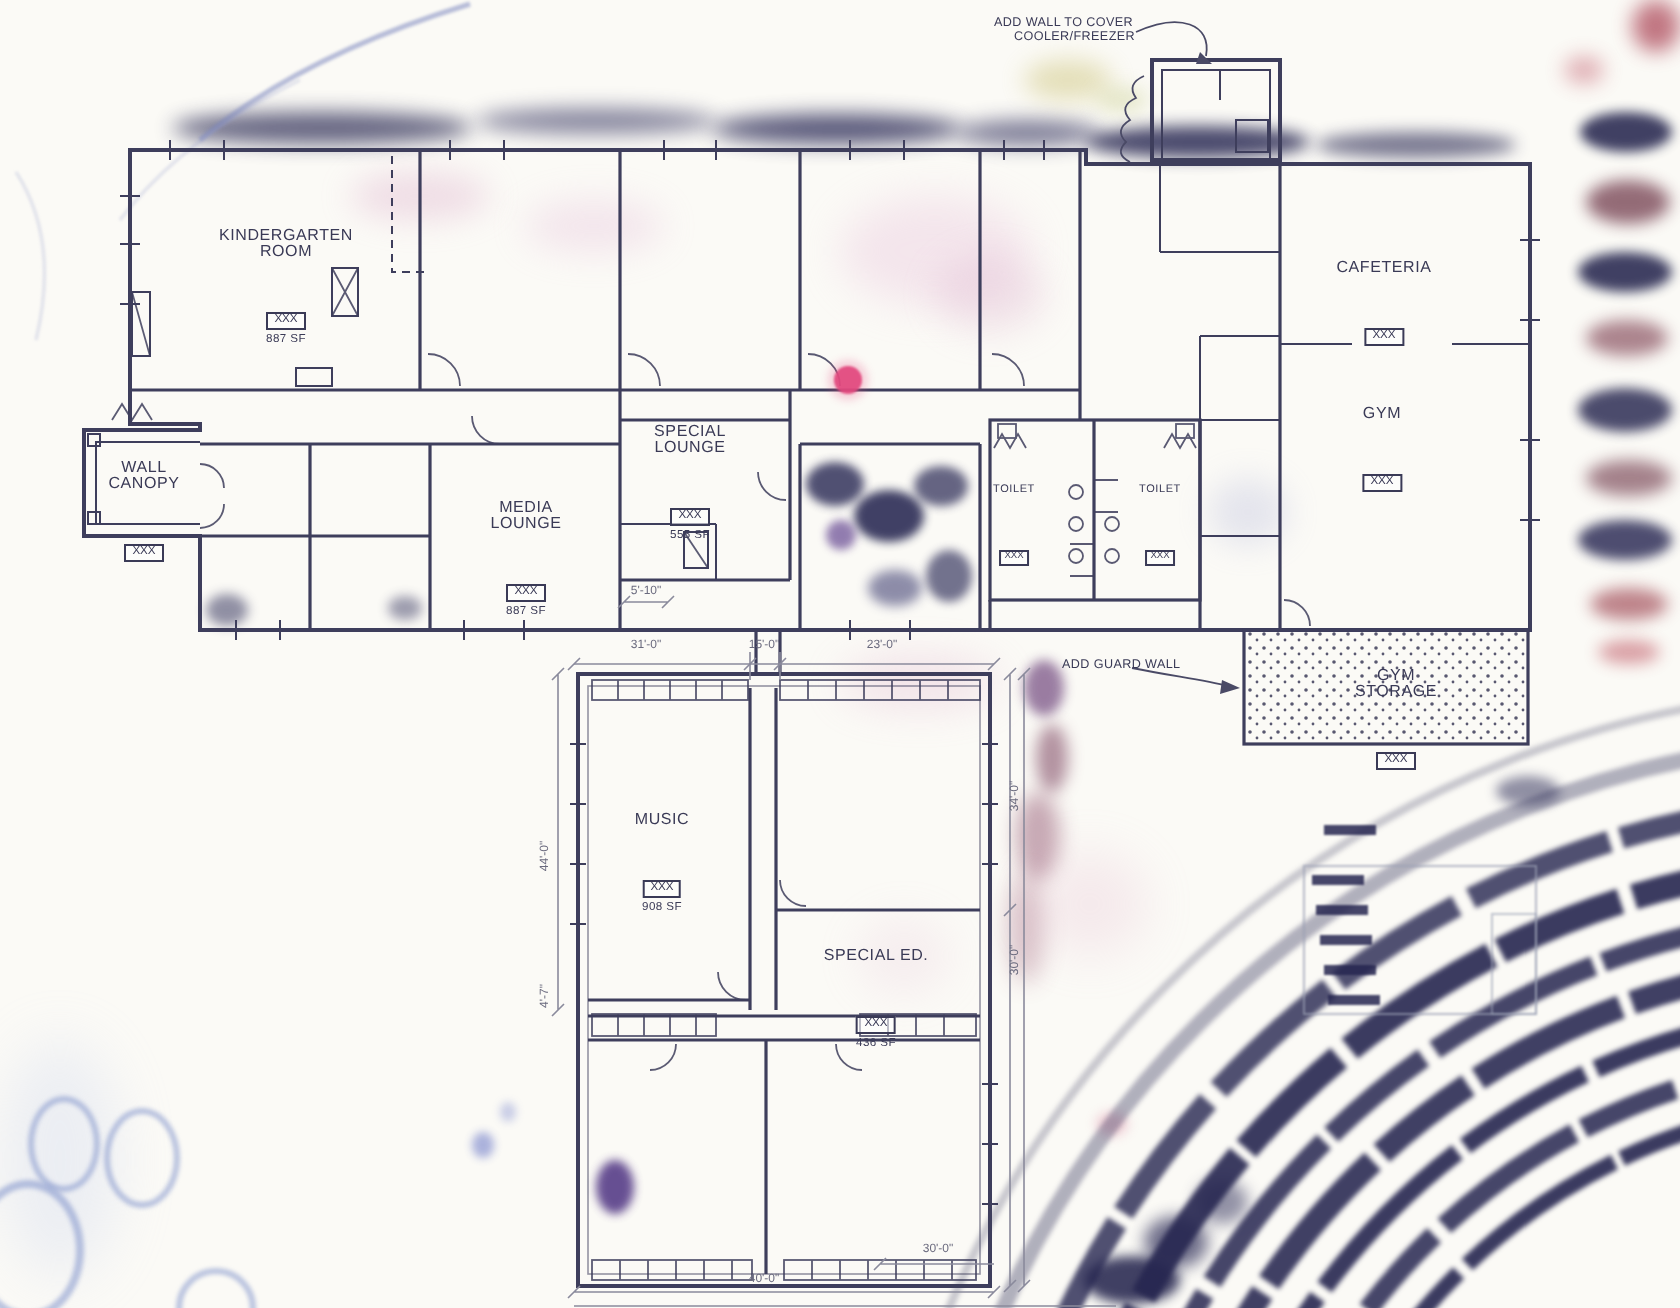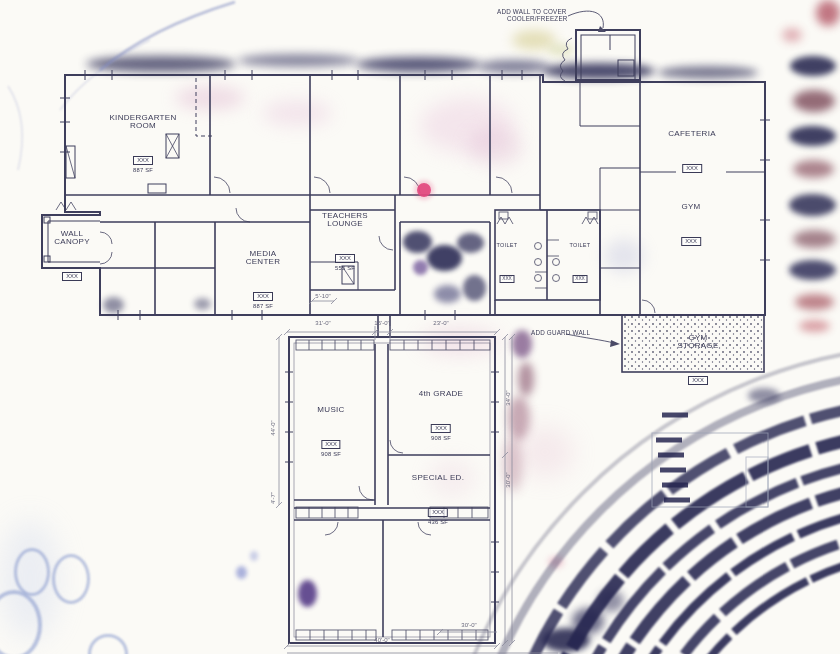--- a/index.html
+++ b/index.html
@@ -271,48 +271,43 @@
   </div>
   <div class="room nw" style="left:691px;top:203px">
     <div class="rname">GYM</div><br>
     <span class="rnum">XXX</span>
   </div>
   <div class="room" style="left:72px;top:230px;width:42px">
     <div class="rname">WALL CANOPY</div><br>
     <span class="rnum">XXX</span>
   </div>
   <div class="room" style="left:263px;top:250px;width:46px">
-    <div class="rname">MEDIA CENTER</div><br>
+    <div class="rname">MEDIA LOUNGE</div><br>
     <span class="rnum">XXX</span>
     <div class="rarea">887 SF</div>
   </div>
   <div class="room" style="left:345px;top:212px;width:58px">
-    <div class="rname">TEACHERS LOUNGE</div><br>
+    <div class="rname">SPECIAL LOUNGE</div><br>
     <span class="rnum">XXX</span>
     <div class="rarea">555 SF</div>
   </div>
   <div class="room tiny nw" style="left:507px;top:242px">
     <div class="rname">TOILET</div><br>
     <span class="rnum">XXX</span>
   </div>
   <div class="room tiny nw" style="left:580px;top:242px">
     <div class="rname">TOILET</div><br>
     <span class="rnum">XXX</span>
   </div>
   <div class="room" style="left:698px;top:334px;width:52px">
     <div class="rname">GYM STORAGE</div><br>
     <span class="rnum">XXX</span>
   </div>
   <div class="room nw" style="left:331px;top:406px">
     <div class="rname">MUSIC</div><br>
-    <span class="rnum">XXX</span>
-    <div class="rarea">908 SF</div>
-  </div>
-  <div class="room nw" style="left:441px;top:390px">
-    <div class="rname">4th GRADE</div><br>
     <span class="rnum">XXX</span>
     <div class="rarea">908 SF</div>
   </div>
   <div class="room nw" style="left:438px;top:474px">
     <div class="rname">SPECIAL ED.</div><br>
     <span class="rnum">XXX</span>
     <div class="rarea">436 SF</div>
   </div>
 
   <div class="anno" style="left:497px;top:8px">

